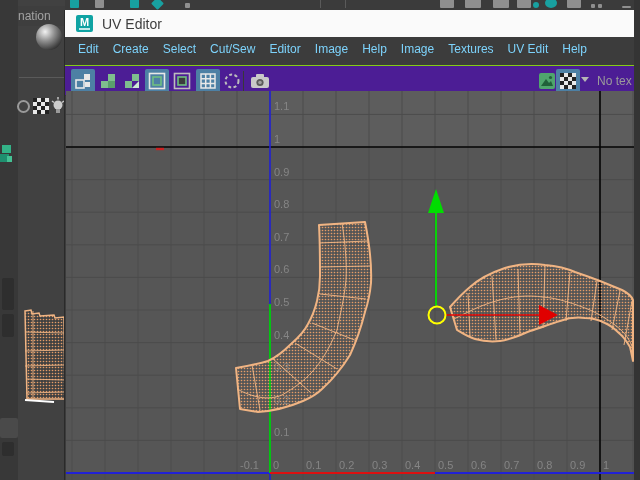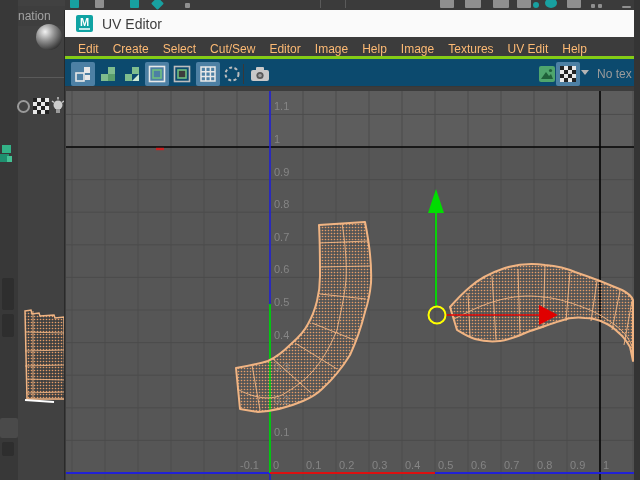--- a/index.html
+++ b/index.html
@@ -36,24 +36,24 @@
                box-shadow:-1px 0 0 #2a2a2a; }
   #title-bar { left:0; top:0; width:569px; height:27px; background:#fafafa; }
   #maya-logo { left:11px; top:5px; width:17px; height:17px; background:#0fa3a3; border-radius:2px;
                color:#ffffff; font-weight:bold; font-size:11px; text-align:center; line-height:15px; }
   #maya-logo::after { content:""; position:absolute; left:3px; bottom:2px; width:11px; height:2px;
                       background:rgba(255,255,255,.75); }
   #window-title { left:37px; top:6px; font-size:14px; color:#3d3d3d;text-align:center; }
 
   #menu-bar { left:0; top:27px; width:569px; height:23px; background:#3c3c3c;
               display:flex; align-items:center; padding-left:6px; }
-  #menu-bar span { color:#fdba74; font-size:12px; padding:0 7px; cursor:default; white-space:nowrap; }
-
-  #tool-bar { left:0; top:46px; width:569px; height:31px; background:#0c4a6e;
-              border-top:3px solid #84cc16; border-bottom:1px solid #383838; }
+  #menu-bar span { color:#7dd3fc; font-size:12px; padding:0 7px; cursor:default; white-space:nowrap; }
+
+  #tool-bar { left:0; top:55px; width:569px; height:31px; background:#4c1d95;
+              border-top:1px solid #84cc16; border-bottom:1px solid #383838; }
   .tb-btn { position:absolute; top:3px; width:24px; height:24px; border-radius:2px;
             display:flex; align-items:center; justify-content:center; }
   .tb-active { background:#4d80a4; }
   #tb-sep { left:178px; top:5px; width:1px; height:20px; background:#383838; position:absolute; }
   #texture-label { left:532px; top:8px; position:absolute; color:#9b9b9b; font-size:12px;
                    width:40px; overflow:hidden; white-space:nowrap; }
   #texture-caret { left:516px; top:11px; position:absolute; width:0; height:0;
                    border-left:4px solid transparent; border-right:4px solid transparent;
                    border-top:5px solid #b5b5b5; }
 

